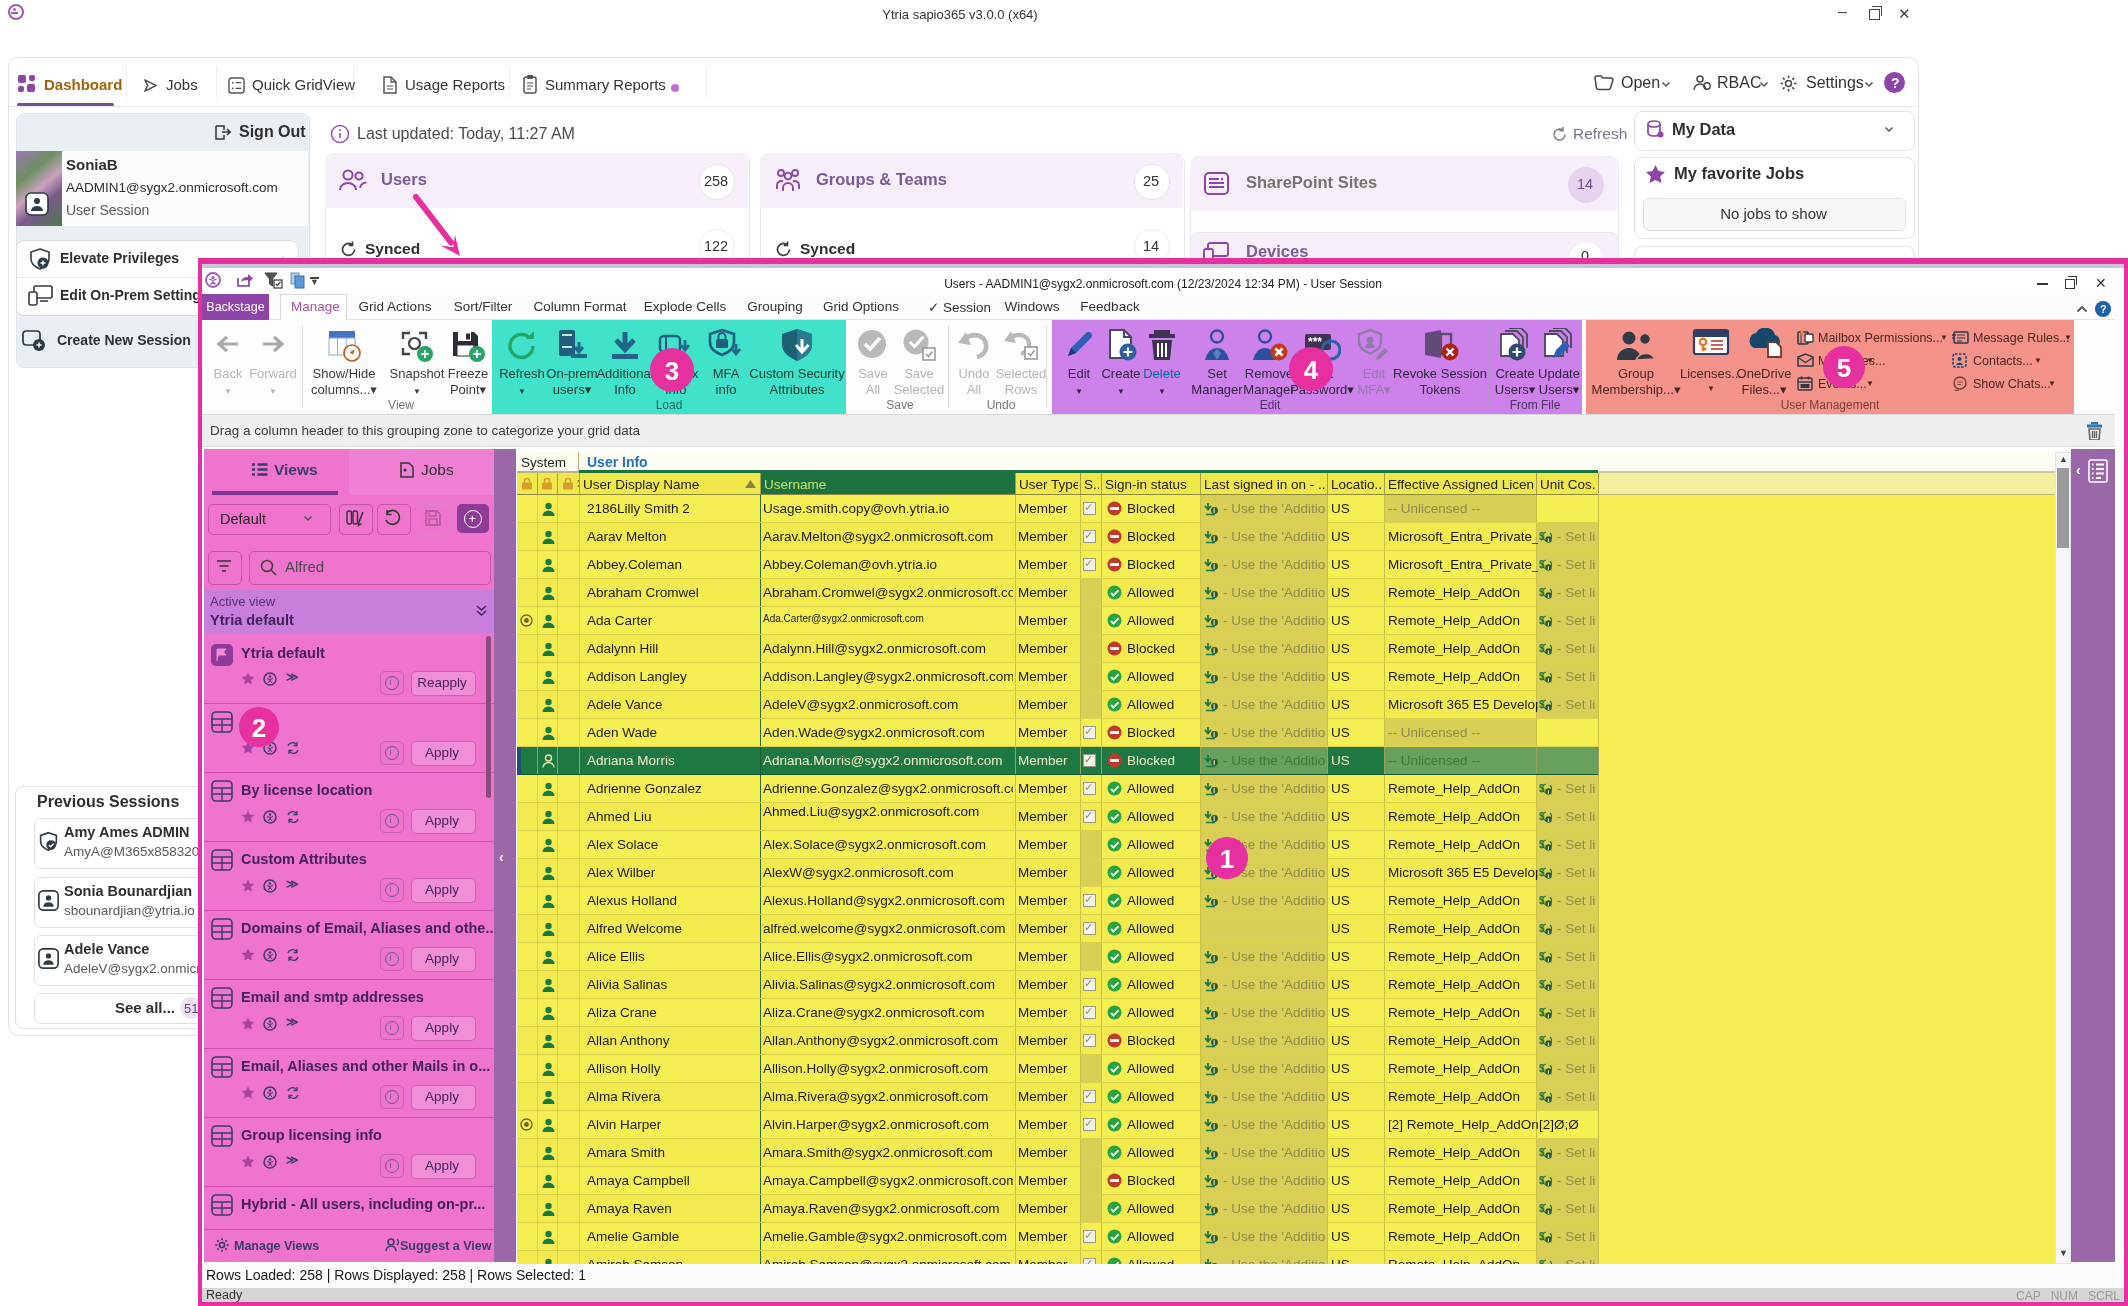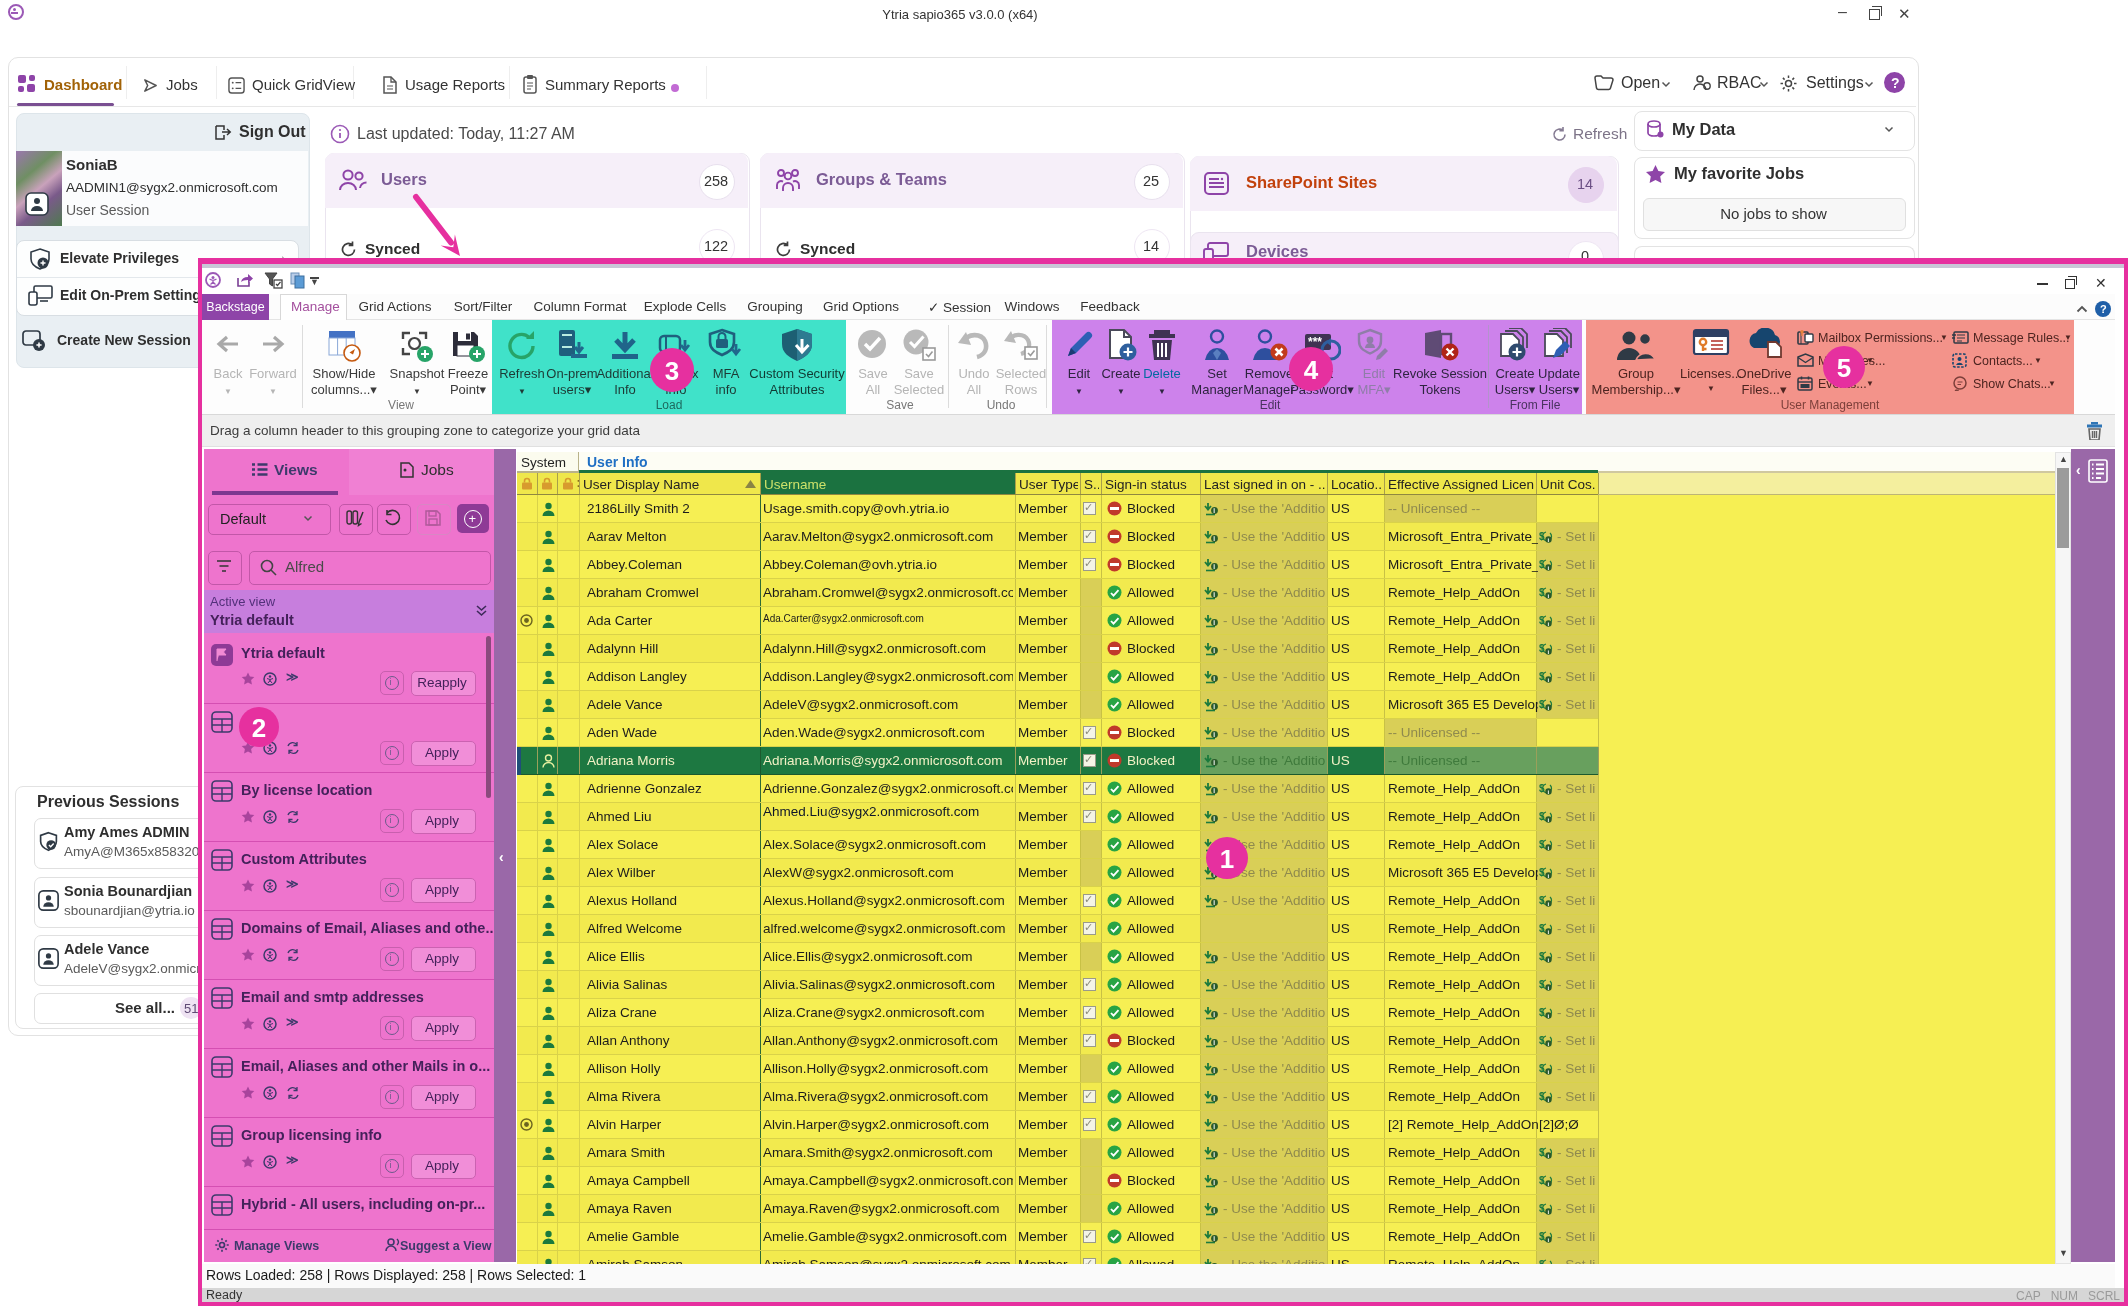--- a/index.html
+++ b/index.html
@@ -232,21 +232,21 @@
 <div class="tx" style="left:1134px;top:173px;width:34px;text-align:center;font-size:14.5px;color:#333">25</div>
 <div class="ab" style="left:1190px;top:156px;width:427px;height:120px;border:1px solid #eae4ef;border-radius:9px;background:#fff"></div>
 <div class="ab" style="left:1190px;top:156px;width:427px;height:55px;background:#f6eff9;border-radius:9px 9px 0 0"></div>
 <div class="ic" style="left:1203px;top:170px">
       <svg width="27" height="27">
         <rect x="2" y="3" width="23" height="21" rx="4" fill="none" stroke="#8e44a8" stroke-width="2"></rect>
         <path d="M6 9 h10 M6 13 h15 M6 17 h15" stroke="#8e44a8" stroke-width="1.8"></path>
         <circle cx="19" cy="9" r="1.2" fill="#8e44a8"></circle>
       </svg>
     </div>
-<div class="tx b" style="left:1246px;top:173px;font-size:16.5px;color:#c2410c">SharePoint Sites</div>
+<div class="tx b" style="left:1246px;top:173px;font-size:16.5px;color:#737373">SharePoint Sites</div>
 <div class="cc" style="left:1568px;top:167px;width:34px;height:34px;background:#e7d3ee;border:1px solid #e7d3ee"></div>
 <div class="tx" style="left:1568px;top:176px;width:34px;text-align:center;font-size:14.5px;color:#6b4f85">14</div>
 <div class="ic" style="left:339px;top:240px">
       <svg width="19" height="19">
         <path d="M15.5 9.5 a6 6 0 1 1 -2.2-4.7 M13.5 1.6 v3.8 h-3.8" fill="none" stroke="#3d3d3d" stroke-width="1.7"></path>
       </svg>
     </div>
 <div class="tx b" style="left:365px;top:240px;font-size:15.5px;color:#2f2f2f">Synced</div>
 <div class="cc" style="left:699px;top:229px;width:34px;height:34px;background:#fff;border:1px solid #eee6f3"></div>
 <div class="tx" style="left:699px;top:238px;width:34px;text-align:center;font-size:14.5px;color:#333">122</div>
@@ -316,20 +316,21 @@
       </svg>
     </div>
 <div class="ic" style="left:290px;top:272px">
       <svg width="15" height="17">
         <rect x="1" y="1" width="8" height="11" fill="#b9cde8" stroke="#6b8fb8"></rect>
         <rect x="5" y="4" width="9" height="12" fill="#5b9bd5" stroke="#3d6e9e"></rect>
       </svg>
     </div>
 <div class="ab" style="left:310px;top:277px;width:9px;height:1.5px;background:#444"></div>
 <div class="tx" style="left:310px;top:277px;font-size:9px;color:#444">▼</div>
+<div class="tx" style="left:663px;top:277px;width:1000px;text-align:center;font-size:12px;color:#222">Users - AADMIN1@sygx2.onmicrosoft.com (12/23/2024 12:34 PM) - User Session</div>
 <div class="ab" style="left:2037px;top:283px;width:11px;height:2px;background:#333"></div>
 <div class="ab" style="left:2065px;top:279px;width:8px;height:8px;border:1.4px solid #333"></div>
 <div class="ab" style="left:2068px;top:276px;width:8px;height:8px;border:1.4px solid #333;border-bottom:none;border-left:none"></div>
 <div class="tx" style="left:2095px;top:275px;font-size:14px;color:#333">✕</div>
 <div class="ab" style="left:202px;top:294px;width:1913px;height:26px;background:#fcfcfc;border-bottom:1px solid #e4e4e4;box-sizing:border-box"></div>
 <div class="ab" style="left:202px;top:294px;width:67px;height:26px;background:#8e44a8"></div>
 <div class="tx" style="left:204px;top:300px;width:63px;text-align:center;font-size:12.5px;color:#fff">Backstage</div>
 <div class="ab" style="left:280px;top:294px;width:67px;height:26px;background:#fff;border:1px solid #d8d8d8;border-bottom:none;box-sizing:border-box"></div>
 <div class="tx" style="left:291px;top:299px;font-size:13.5px;color:#a4509e">Manage</div>
 <div class="tx" style="left:395px;top:299px;font-size:13.5px;color:#333;transform:translateX(-50%)">Grid Actions</div>

